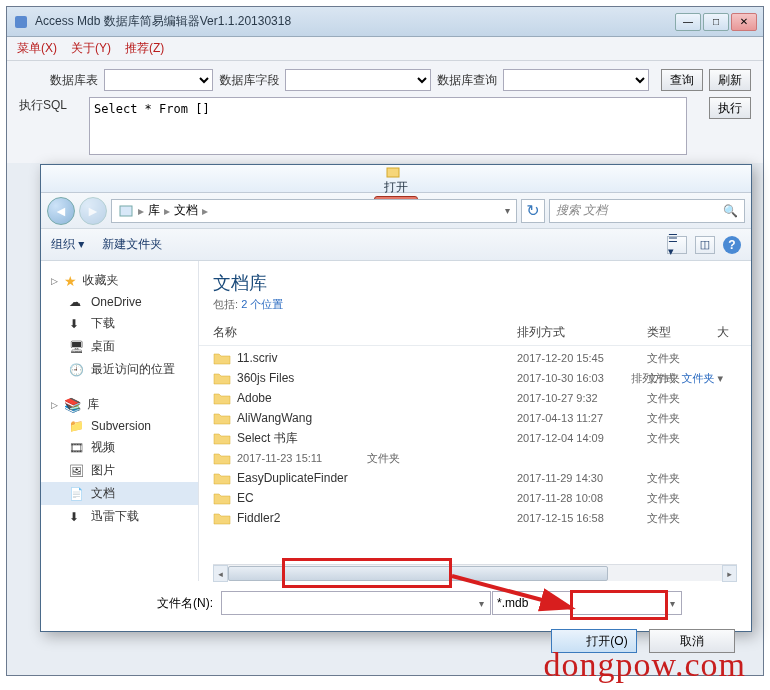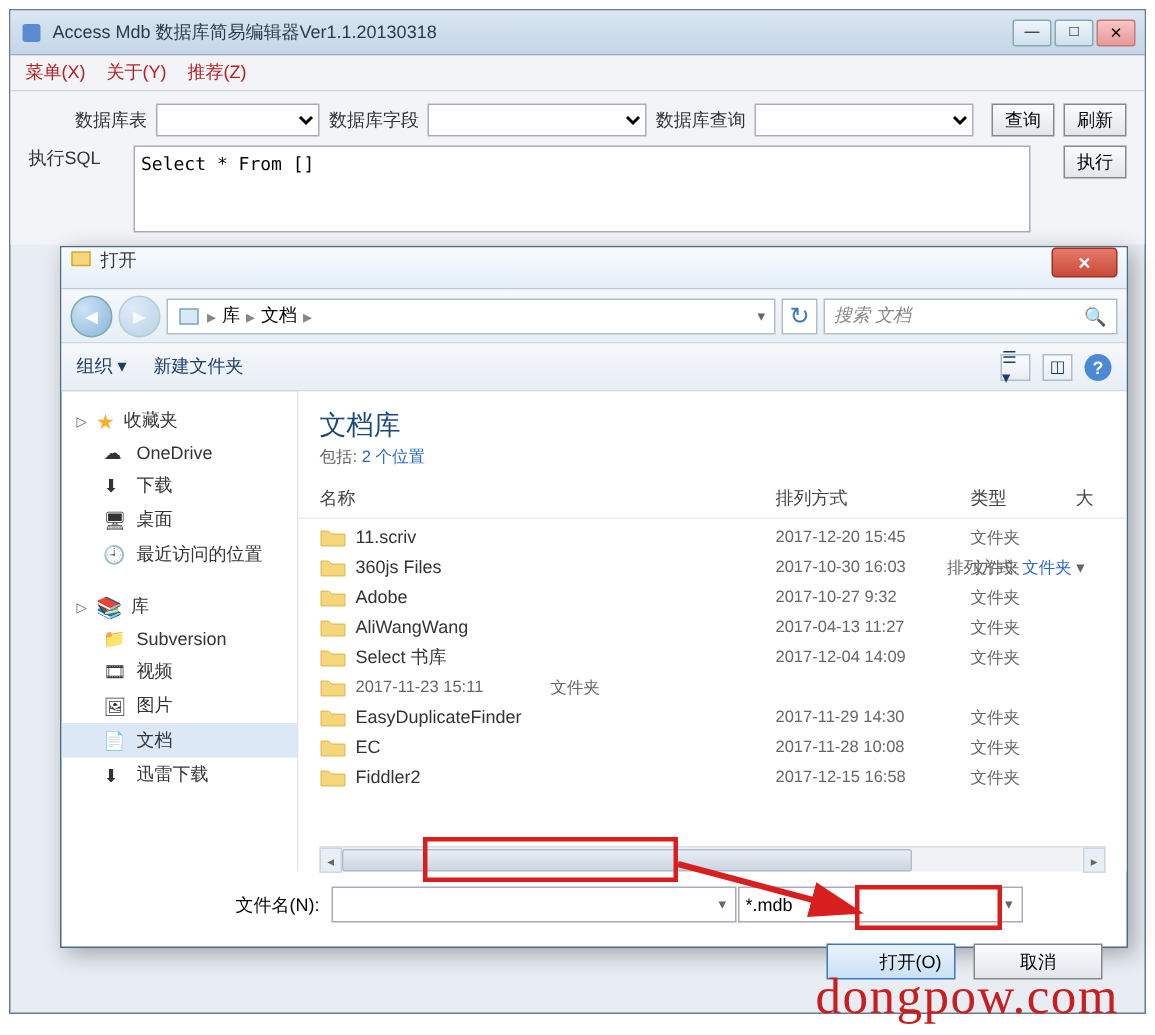--- a/index.html
+++ b/index.html
@@ -19,21 +19,21 @@
 .toolbar { padding: 8px 12px; background: #f2f4f8; font-size: 12px; color: #333; }
 .row1 { display: flex; align-items: center; gap: 6px; margin-bottom: 6px; margin-left: 31px; }
 .row1 .lbl { white-space: nowrap; }
 .row1 select, .row1 input.combo { height: 22px; border: 1px solid #aab; background: #fff; font-size: 12px; }
 .btn { height: 22px; min-width: 42px; border: 1px solid #888; background: linear-gradient(#fafbfc, #e2e6ec); font-size: 12px; padding: 0 8px; }
 .row2 { display: flex; align-items: flex-start; gap: 22px; }
 .sql-area { flex: 1; height: 58px; border: 1px solid #aab; background: #fff; font-family: monospace; font-size: 12px; padding: 4px; resize: none; }
 
 
 .dialog { position: absolute; top: 164px; left: 40px; width: 712px; height: 468px; border: 1px solid #4a6a8a; background: #fff; box-shadow: 4px 4px 14px rgba(0,0,0,0.3); }
-.dlg-titlebar { height: 28px; background: linear-gradient(#f8fbfe, #e4eef8); display: flex; align-items: flex-start; padding: 0 6px; border-bottom: 1px solid #c0cad6; }
+.dlg-titlebar { height: 28px; background: linear-gradient(#f8fbfe, #e4eef8); display: flex; align-items: center; padding: 0 6px; border-bottom: 1px solid #c0cad6; flex-direction: column; }
 .dlg-titlebar .icon { width: 14px; height: 14px; margin-right: 6px; }
 .dlg-titlebar .title { flex: 1; font-size: 12px; color: #2a3a4a; }
 .dlg-close { width: 44px; height: 20px; background: linear-gradient(#e67a6a, #c84a3a); border: 1px solid #a03020; border-radius: 3px; color: #fff; font-size: 11px; display: flex; align-items: center; justify-content: center; font-weight: bold; }
 
 .nav-row { height: 36px; background: linear-gradient(#f5f8fb, #e8eef5); border-bottom: 1px solid #d0d8e0; display: flex; align-items: center; padding: 0 6px; gap: 4px; }
 .nav-circle { width: 28px; height: 28px; border-radius: 50%; background: radial-gradient(circle at 30% 30%, #cde3f8, #8bb4d8); border: 1px solid #7aa; display: flex; align-items: center; justify-content: center; color: #fff; font-size: 14px; }
 .nav-circle.fwd { opacity: 0.5; }
 .breadcrumb { flex: 1; height: 24px; border: 1px solid #b0bcc8; background: #fff; display: flex; align-items: center; padding: 0 6px; font-size: 12px; gap: 4px; }
 .breadcrumb .sep { color: #888; }
 .bc-icon { width: 16px; height: 16px; display: inline-flex; align-items: center; justify-content: center; }

